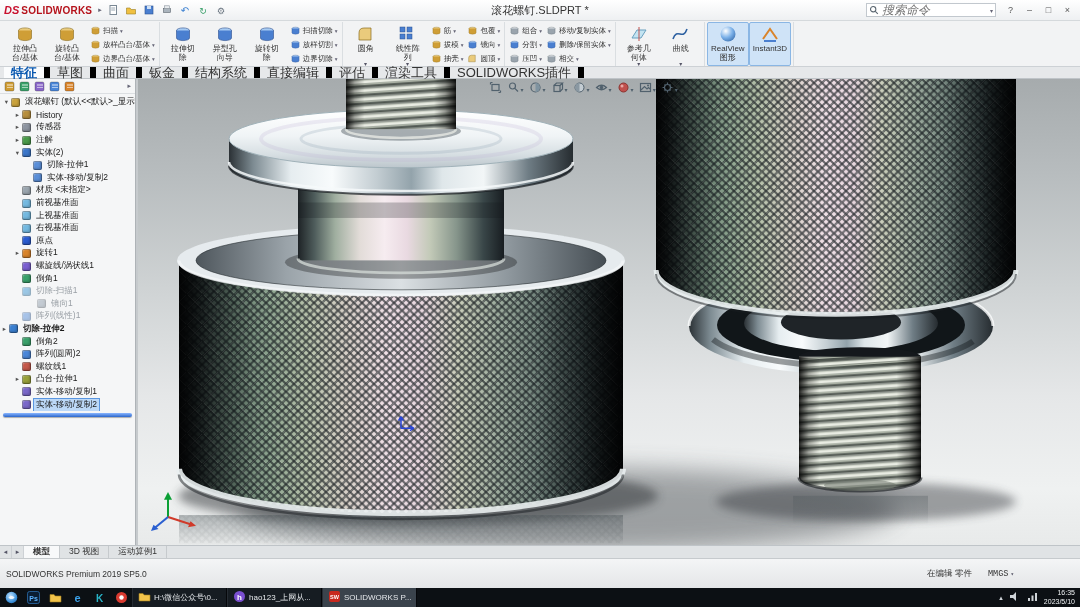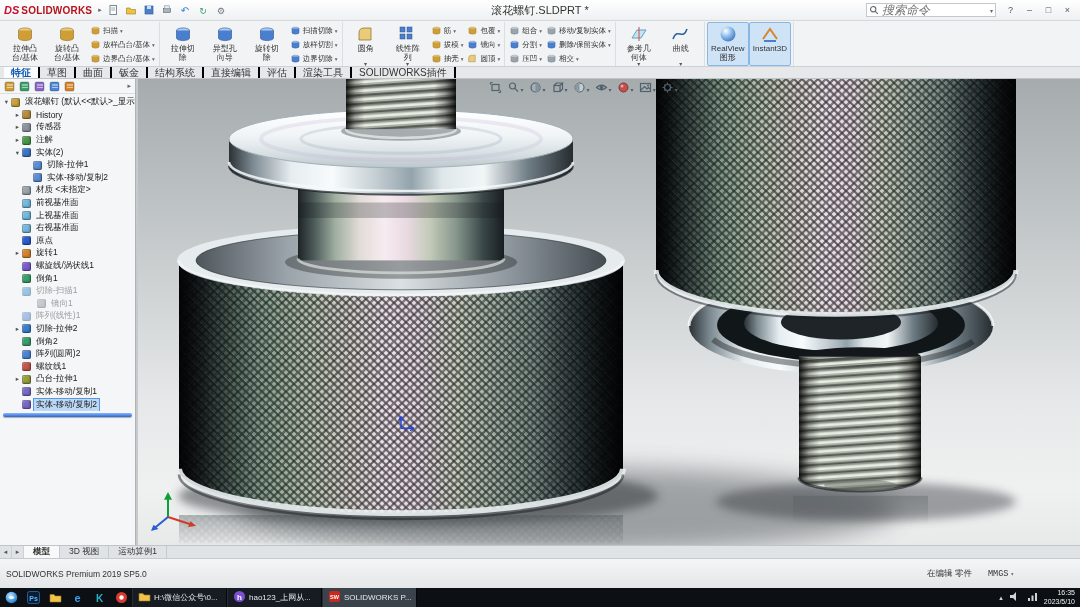--- a/index.html
+++ b/index.html
@@ -32,21 +32,21 @@
   .rlines{text-align:center;}
   .rlbl{font-size:8px;line-height:9px;color:#333;white-space:nowrap;}
   .rcaret{position:absolute;bottom:-2px;left:50%;transform:translateX(-50%);font-size:6px;color:#556;}
   .rstack{display:flex;flex-direction:column;justify-content:flex-end;gap:0;}
   .rsmall{display:flex;align-items:center;height:14px;padding:0 2px;gap:2px;border-radius:2px;white-space:nowrap;}
   .slbl{font-size:7.5px;color:#333;}
   .scaret{font-size:5.5px;color:#667;}
 
   
   .tabstrip{height:12px;background:#e6e8ea;border-bottom:1px solid #bfc4c8;display:flex;align-items:stretch;padding-left:4px;flex:none;}
-  .rtab{padding:0 7px;font-size:10px;line-height:11px;color:#333;border-right:2px solid #000000;}
+  .rtab{padding:0 7px;font-size:13px;line-height:11px;color:#333;border-right:6px solid #000000;}
   .rtab.active{background:#fbfcfd;color:#0a58b0;font-weight:bold;}
 
   
   .main{flex:1;display:flex;min-height:0;}
   .sidebar{width:135px;background:#f5f6f7;display:flex;flex-direction:column;flex:none;overflow:hidden;}
   .sb-header{height:15px;display:flex;align-items:center;gap:4px;padding:0 4px;border-bottom:1px solid #dcdfe2;flex:none;}
   .mtabi{width:11px;height:11px;display:flex;}
   .sb-exp{margin-left:auto;font-size:7px;color:#667;}
   .tree{flex:1;overflow:hidden;padding-top:2px;font-size:8.5px;}
   .trow{display:flex;align-items:center;height:12.6px;white-space:nowrap;color:#1a1a1a;overflow:hidden;}
@@ -601,21 +601,21 @@
           <div class="trow suppressed" style="padding-left: 28px;">
             <span class="exp"></span>
             <span class="ticon" style="background: rgb(138, 153, 168);"></span>
             <span class="tlabel">镜向1</span>
           </div>
           <div class="trow suppressed" style="padding-left: 13px;">
             <span class="exp"></span>
             <span class="ticon" style="background: rgb(74, 134, 216);"></span>
             <span class="tlabel">阵列(线性)1</span>
           </div>
-          <div class="trow" style="padding-left: 13px;">
+          <div class="trow" style=" font-weight: bold;">
             <span class="exp">▸</span>
             <span class="ticon" style="background: rgb(58, 127, 208);"></span>
             <span class="tlabel">切除-拉伸2</span>
           </div>
           <div class="trow" style="padding-left: 13px;">
             <span class="exp"></span>
             <span class="ticon" style="background: rgb(58, 160, 106);"></span>
             <span class="tlabel">倒角2</span>
           </div>
           <div class="trow" style="padding-left: 13px;">

